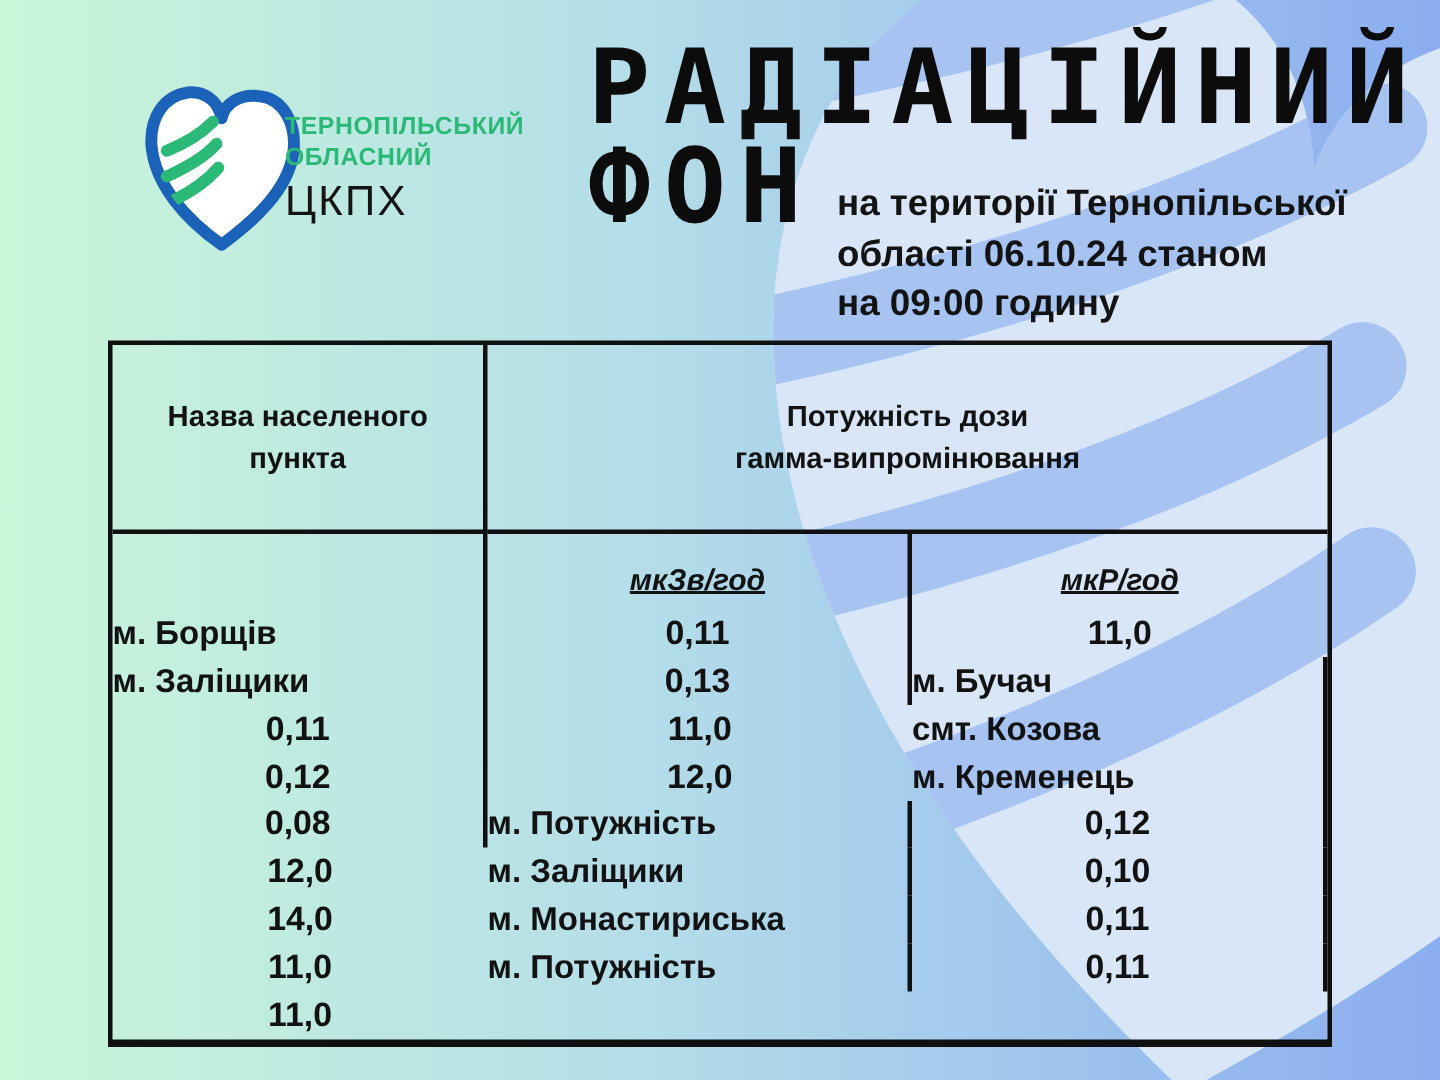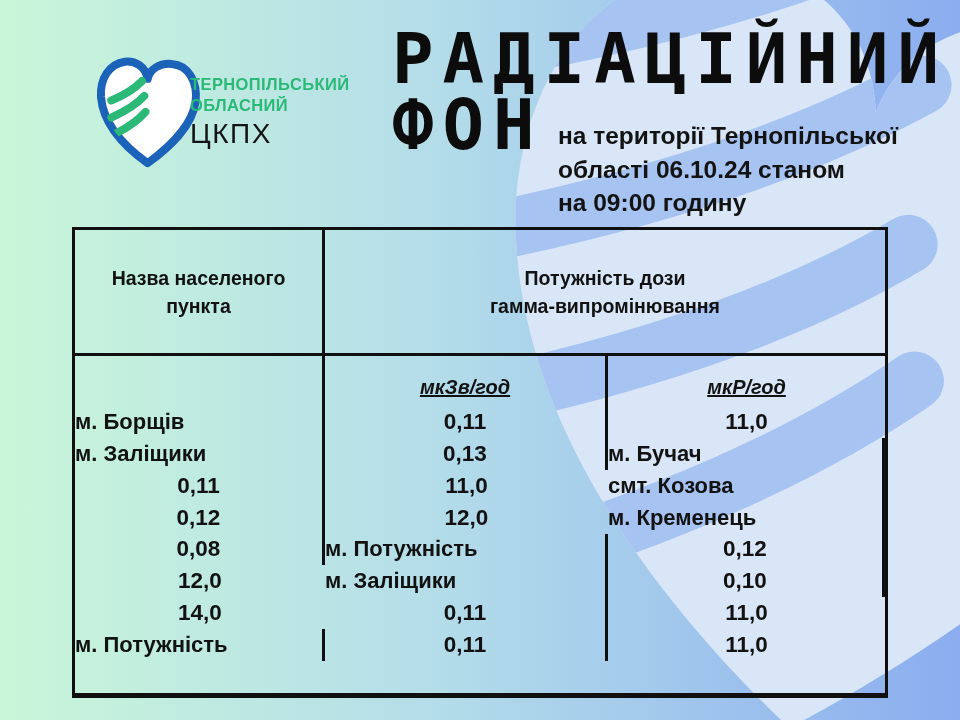--- a/index.html
+++ b/index.html
@@ -127,20 +127,21 @@
     <div class="cell val br">0,08</div>
 
     <div class="cell name br">м. Потужність</div>
     <div class="cell val br">0,12</div>
     <div class="cell val">12,0</div>
 
     <div class="cell name br">м. Заліщики</div>
     <div class="cell val br">0,10</div>
     <div class="cell val">14,0</div>
 
+    <div class="cell name br">м. Монастириська</div>
     <div class="cell val br">0,11</div>
     <div class="cell val">11,0</div>
 
     <div class="cell name br">м. Потужність</div>
     <div class="cell val br">0,11</div>
     <div class="cell val">11,0</div>
   </div>
 
 </div>
 

